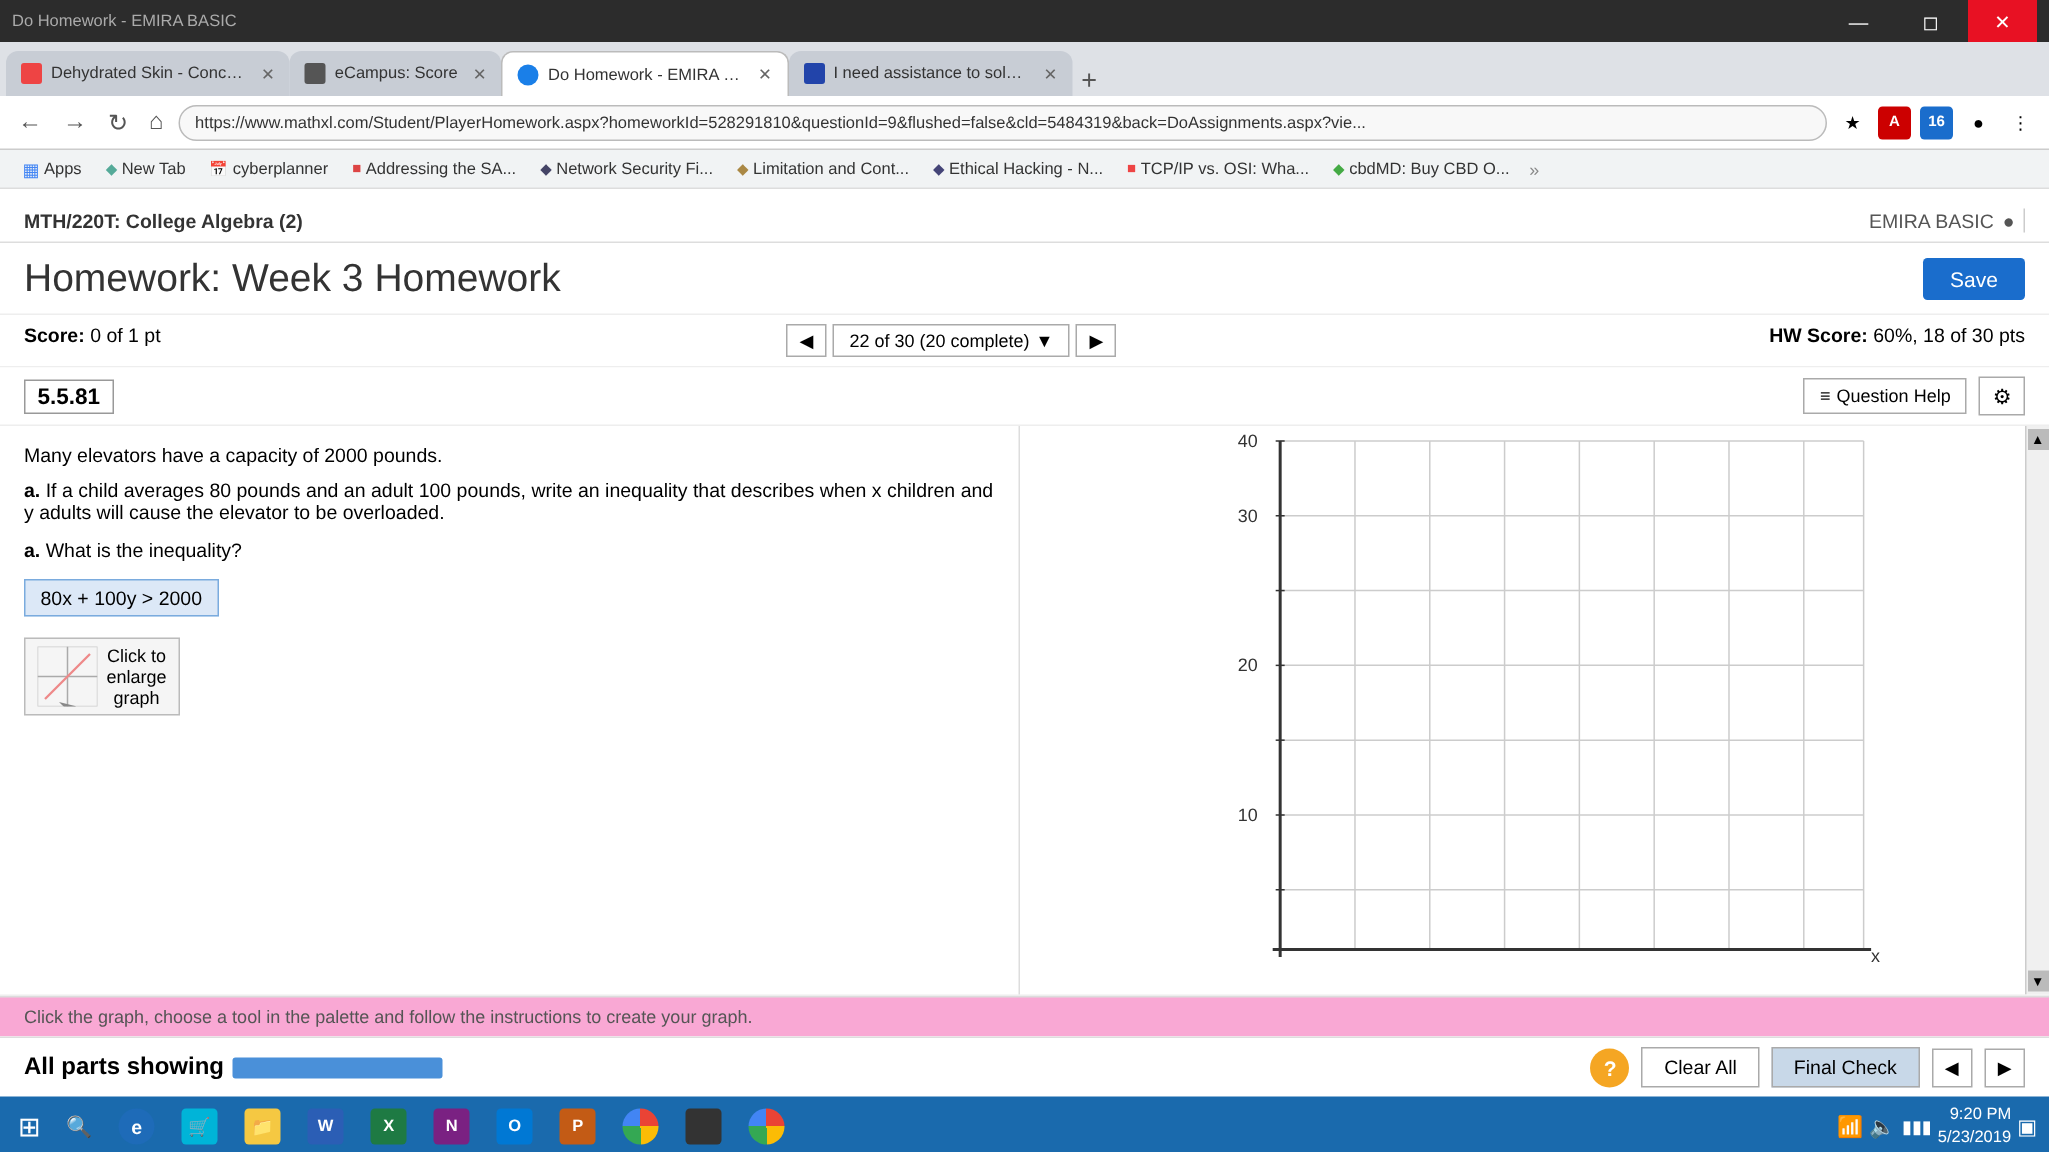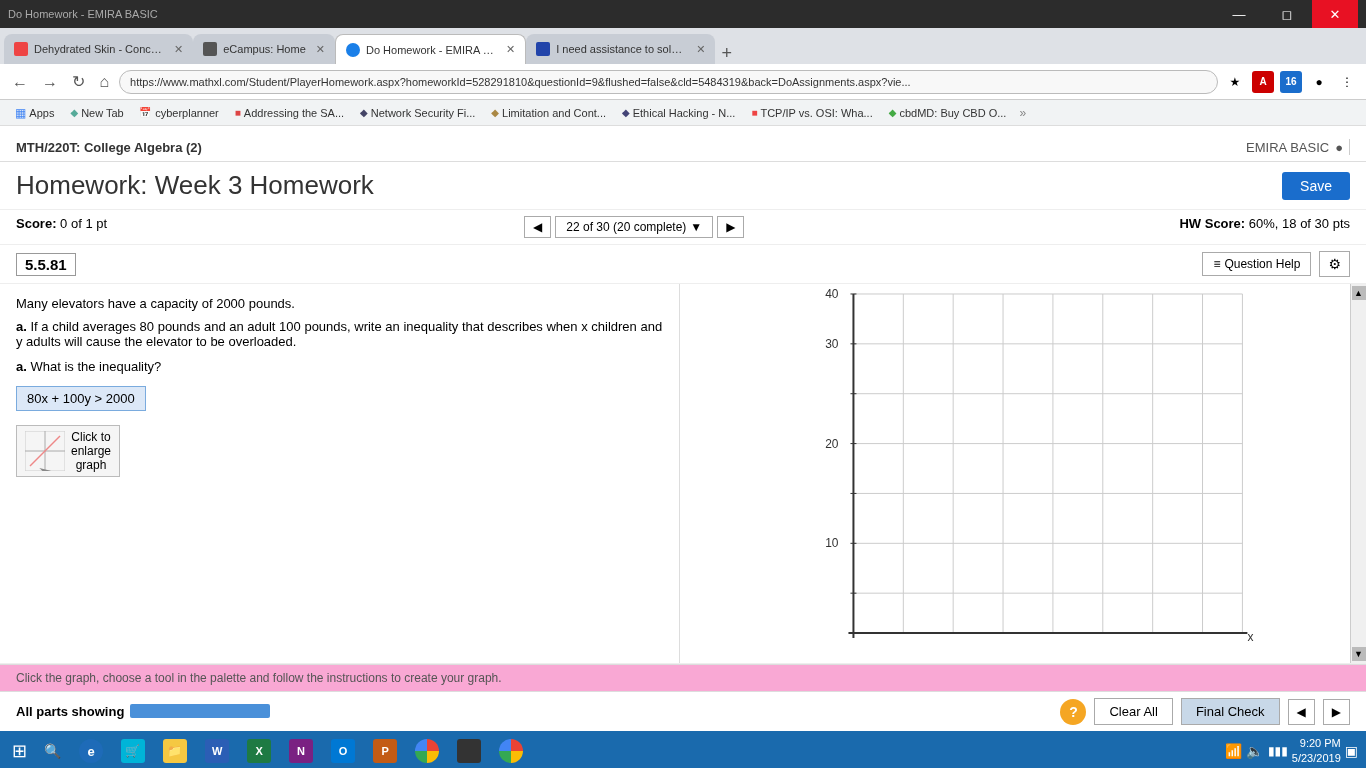--- a/index.html
+++ b/index.html
@@ -57,21 +57,21 @@
     .part-label { font-weight: bold; }
     .answer-box { background: #dce8f7; border: 1px solid #7aabde; padding: 4px 10px; display: inline-block; font-size: 13px; margin: 6px 0; }
     .graph-tool-btn { border: 1px solid #bbb; background: #f5f5f5; padding: 4px 8px; cursor: pointer; display: flex; align-items: center; gap: 6px; font-size: 12px; margin-top: 8px; }
 
     
     .graph-panel svg { width: 100%; height: 100%; }
 
     
     .status-bar { padding: 6px 16px; background: #f9a8d4; border-top: 1px solid #ddd; font-size: 12px; color: #555; }
     .bottom-bar { padding: 6px 16px; background: #fff; border-top: 1px solid #ddd; display: flex; align-items: center; justify-content: space-between; height: 40px; }
-    .parts-showing { display: flex; gap: 6px; font-size: 13px; font-weight: bold; }
+    .parts-showing { display: flex; align-items: center; gap: 6px; font-size: 16px; font-weight: bold; }
     .progress-bar { width: 140px; height: 14px; background: #4a90d9; border-radius: 2px; }
     .clear-all-btn { background: #fff; border: 1px solid #aaa; padding: 5px 14px; font-size: 13px; cursor: pointer; }
     .final-check-btn { background: #c8d8e8; border: 1px solid #aaa; padding: 5px 14px; font-size: 13px; cursor: pointer; }
     .nav-arrow { background: #fff; border: 1px solid #aaa; padding: 5px 8px; cursor: pointer; font-size: 12px; }
     .help-circle { width: 26px; height: 26px; border-radius: 50%; background: #f5a623; color: #fff; display: flex; align-items: center; justify-content: center; font-size: 14px; font-weight: bold; cursor: pointer; }
 
     
     .taskbar { background: #1a6aad; height: 40px; display: flex; align-items: center; justify-content: space-between; padding: 0 0 0 4px; }
     .taskbar-left { display: flex; align-items: center; gap: 2px; }
     .start-btn { background: #1a6aad; border: none; color: #fff; font-size: 20px; padding: 4px 8px; cursor: pointer; display: flex; align-items: center; }
@@ -99,21 +99,21 @@
 </div>
 
 <div class="tabs-bar">
   <div class="tab inactive">
     <div class="tab-favicon" style="background:#e44;"></div>
     <span class="tab-label">Dehydrated Skin - Concerns</span>
     <span class="tab-close">✕</span>
   </div>
   <div class="tab inactive">
     <div class="tab-favicon" style="background:#555;"></div>
-    <span class="tab-label">eCampus: Home</span>
+    <span class="tab-label">eCampus: Score</span>
     <span class="tab-close">✕</span>
   </div>
   <div class="tab active">
     <div class="tab-favicon" style="background:#1a7fe8;border-radius:50%;"></div>
     <span class="tab-label">Do Homework - EMIRA BASIC</span>
     <span class="tab-close">✕</span>
   </div>
   <div class="tab inactive">
     <div class="tab-favicon" style="background:#2244aa;"></div>
     <span class="tab-label">I need assistance to solve the sy:</span>

